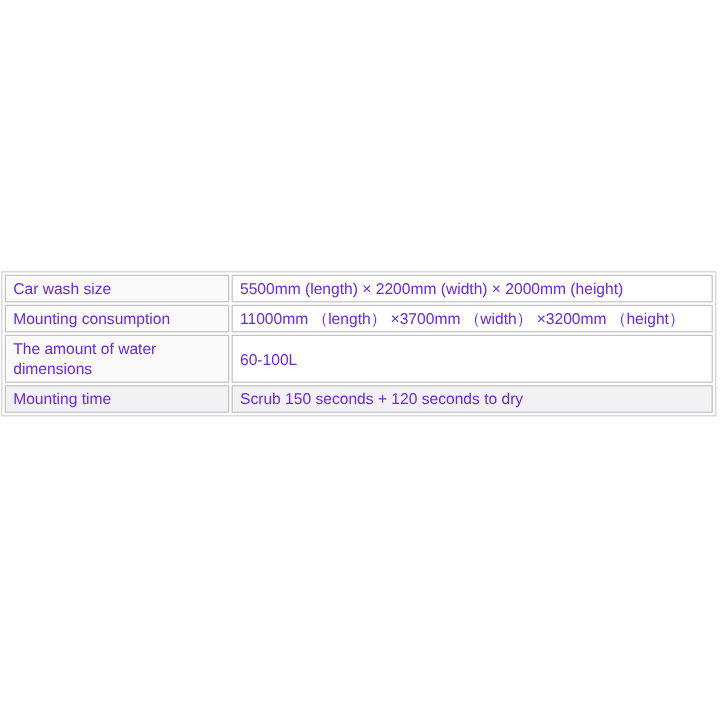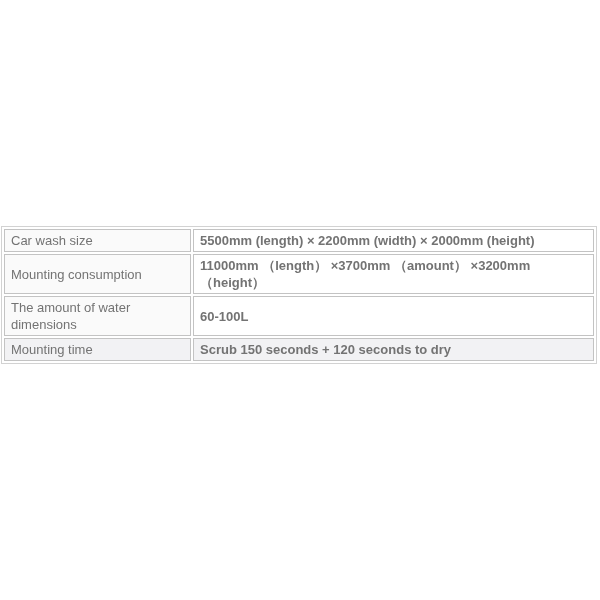--- a/index.html
+++ b/index.html
@@ -25,31 +25,30 @@
     border-spacing: 2px;
     border: 1px solid #d2d2d2;
     table-layout: fixed;
     background: #ffffff;
   }
   table.spec-table col.c-label { width: 187px; }
   table.spec-table td {
     border: 1px solid #c3c3c3;
     font-size: 13px;
     line-height: 17px;
-    color: #737373;
+    color: #6d28d9;
     padding: 2px 5px 2px 6px;
     vertical-align: middle;
     overflow: hidden;
   }
   table.spec-table td.label-cell {
     background: #fafafa;
   }
   table.spec-table td.value-cell {
     background: #ffffff;
-    font-weight: bold;
   }
   table.spec-table tr.single td {
     height: 17px;
   }
   table.spec-table tr.tall td {
     height: 34px;
   }
   table.spec-table tr.shaded td {
     background: #f2f2f4;
   }
@@ -63,21 +62,21 @@
       <col class="c-label">
       <col class="c-value">
     </colgroup>
     <tbody>
       <tr class="single">
         <td class="label-cell">Car wash size</td>
         <td class="value-cell">5500mm (length) × 2200mm (width) × 2000mm (height)</td>
       </tr>
       <tr class="single">
         <td class="label-cell">Mounting consumption</td>
-        <td class="value-cell">11000mm （length） ×3700mm （amount） ×3200mm （height）</td>
+        <td class="value-cell">11000mm （length） ×3700mm （width） ×3200mm （height）</td>
       </tr>
       <tr class="tall">
         <td class="label-cell">The amount of water dimensions</td>
         <td class="value-cell">60-100L</td>
       </tr>
       <tr class="single shaded">
         <td class="label-cell">Mounting time</td>
         <td class="value-cell">Scrub 150 seconds + 120 seconds to dry</td>
       </tr>
     </tbody>

